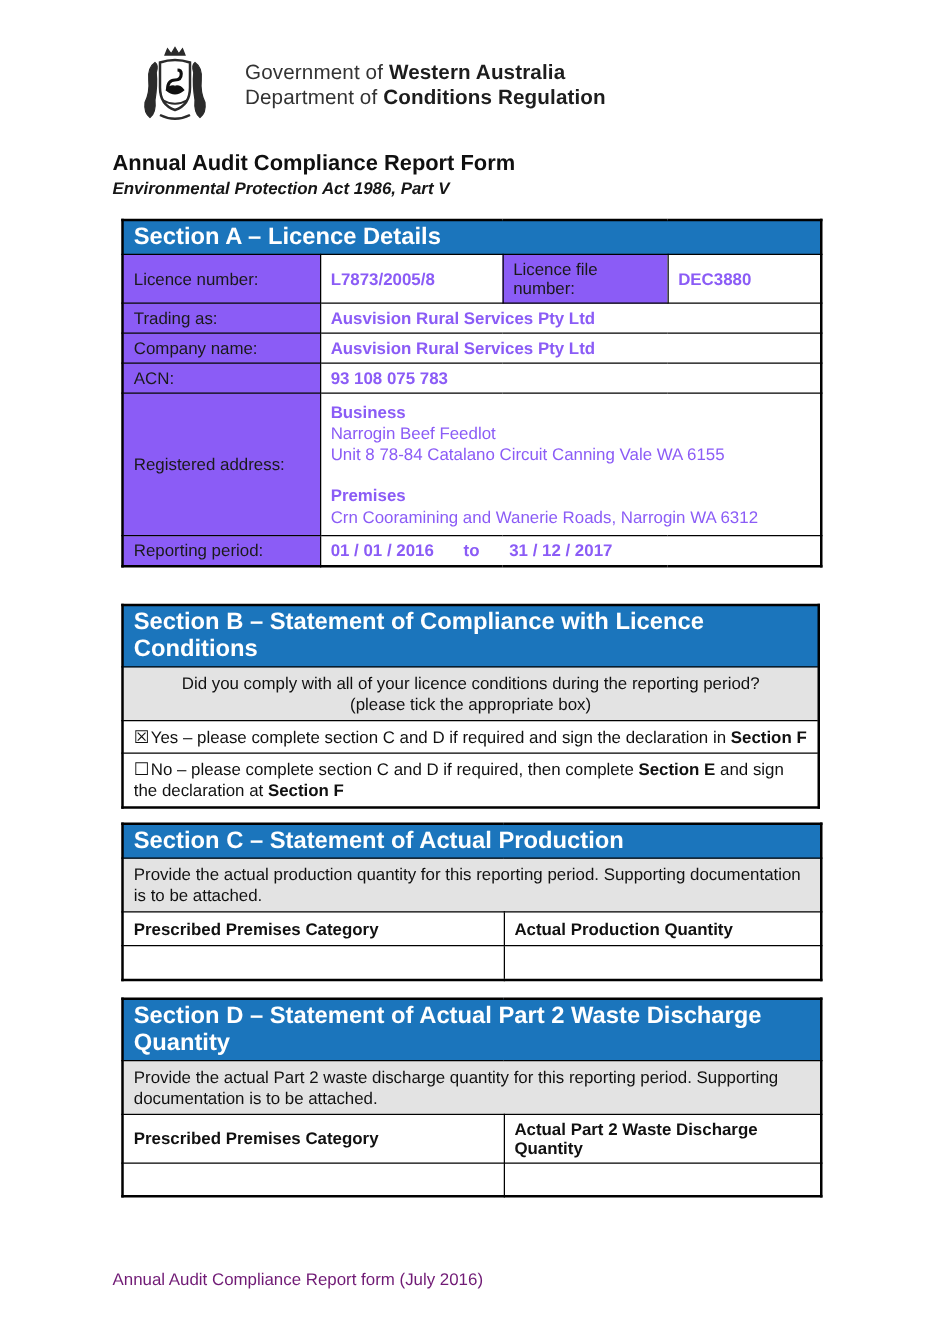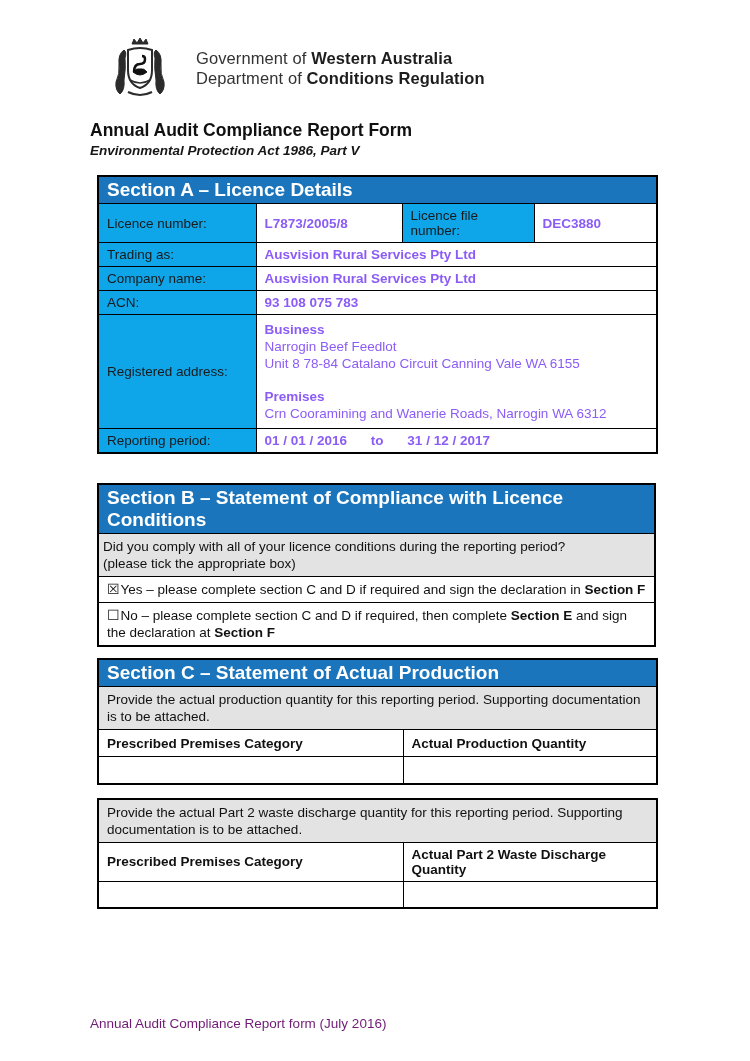--- a/index.html
+++ b/index.html
@@ -24,24 +24,24 @@
   .doc-subtitle { font-size:13.5px; font-weight:bold; font-style:italic; color:#161616; margin-top:2px; }
   
   .tables { position:absolute; top:175px; left:97px; width:559px; }
   table { width:100%; border-collapse:collapse; table-layout:fixed; }
   table.sec { border:2px solid #000; }
   td, th { border:1px solid #000; font-size:13.5px; vertical-align:middle; padding:4px 8px; }
   .sec-header td {
     background:#1B75BC; color:#ffffff; font-weight:bold; font-size:19px;
     padding:2px 8px; height:21px; border:1px solid #000;
   }
-  .label-cell { background:#0ea5e9; color:#1a1a1a;margin-left:16px; }
+  .label-cell { background:#8b5cf6; color:#1a1a1a;margin-left:16px; }
   .value-cell { background:#ffffff; font-weight:bold; color:#8b5cf6; }
   .addr-blank { height:16px; }
-  .q-row td { background:#E3E3E3; line-height:17px; padding:4px 4px; }
+  .q-row td { background:#E3E3E3; line-height:17px; padding:4px 22px;text-align:center; }
   .opt-row td { background:#ffffff; line-height:17px; }
   .checkbox-glyph { font-size:14px; margin-right:1px; }
   .intro-row td { background:#E3E3E3; line-height:17px; }
   .col-head td { background:#ffffff; font-weight:bold; height:27px; }
   .empty-row td { background:#ffffff; height:27px; }
   .rp-seg { font-weight:bold; }
   .rp-to { font-weight:bold; margin:0 20px; }
   .sec-b { margin-top:29px; }
   .sec-c { margin-top:11px; }
   .sec-d { margin-top:13px; }
@@ -182,20 +182,23 @@
       </tr>
     </tbody>
       </table>
 
     <table class="sec sec-d">
       <colgroup>
           <col style="width:305px">
           <col style="width:254px">
         </colgroup>
       <tbody>
+          <tr class="sec-header">
+            <td colspan="2">Section D – Statement of Actual Part 2 Waste Discharge Quantity</td>
+          </tr>
       <tr class="intro-row">
         <td colspan="2">Provide the actual Part 2 waste discharge quantity for this reporting period. Supporting documentation is to be attached.</td>
       </tr>
       <tr class="col-head">
         <td>Prescribed Premises Category</td>
         <td>Actual Part 2 Waste Discharge Quantity</td>
       </tr>
       <tr class="empty-row">
         <td></td>
         <td></td>

